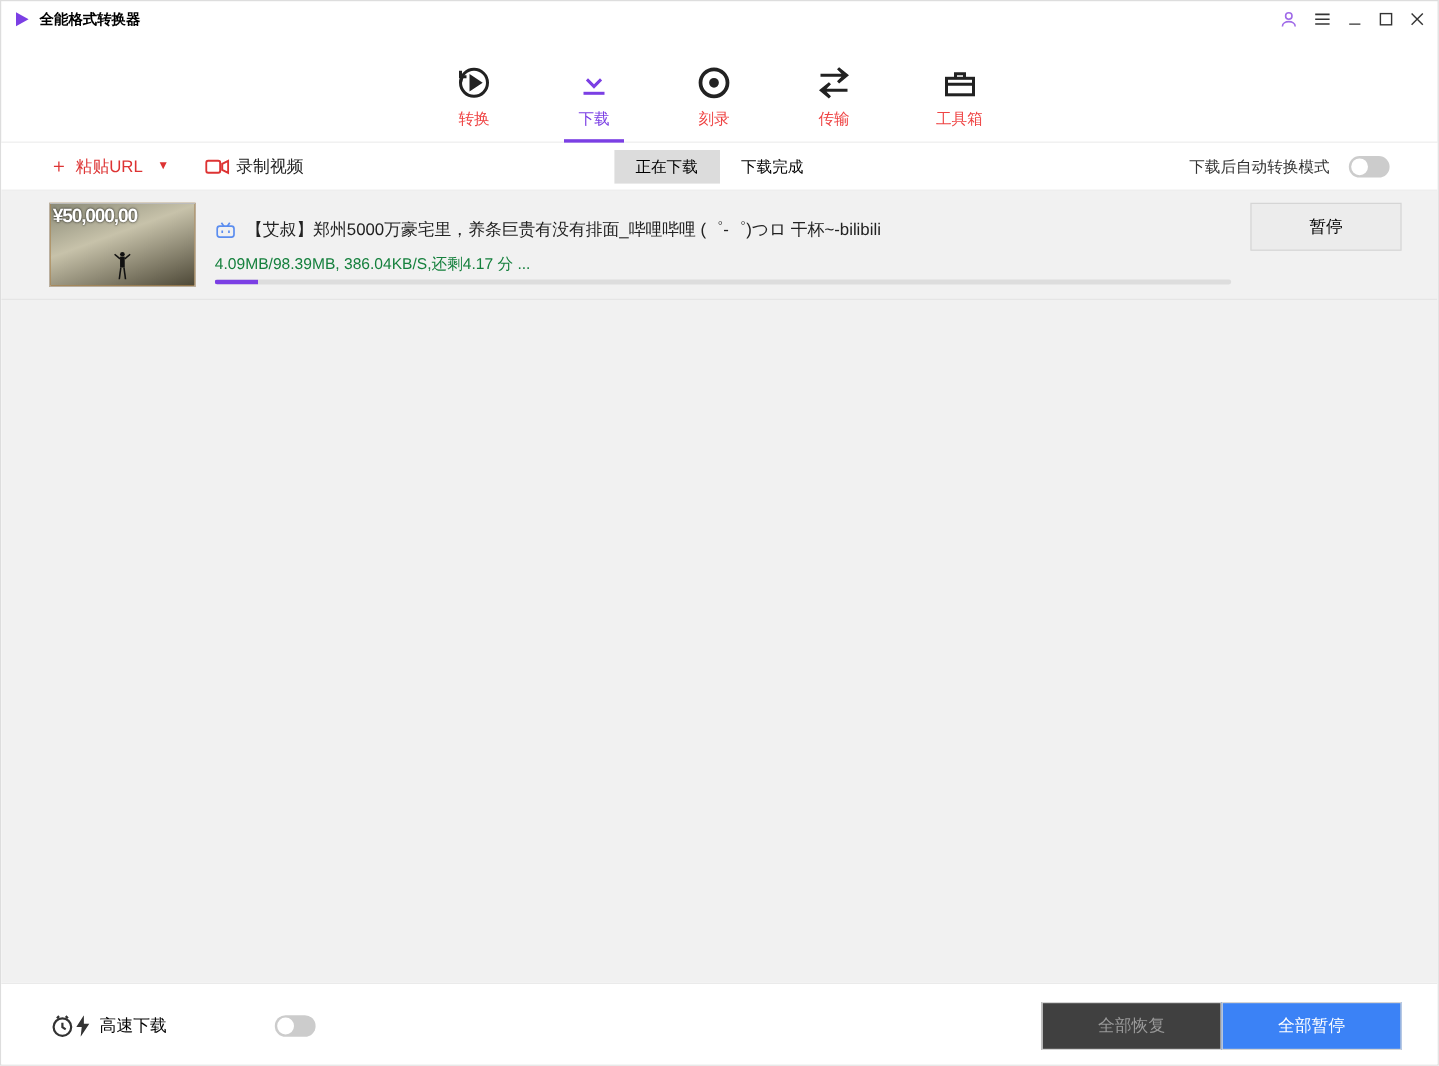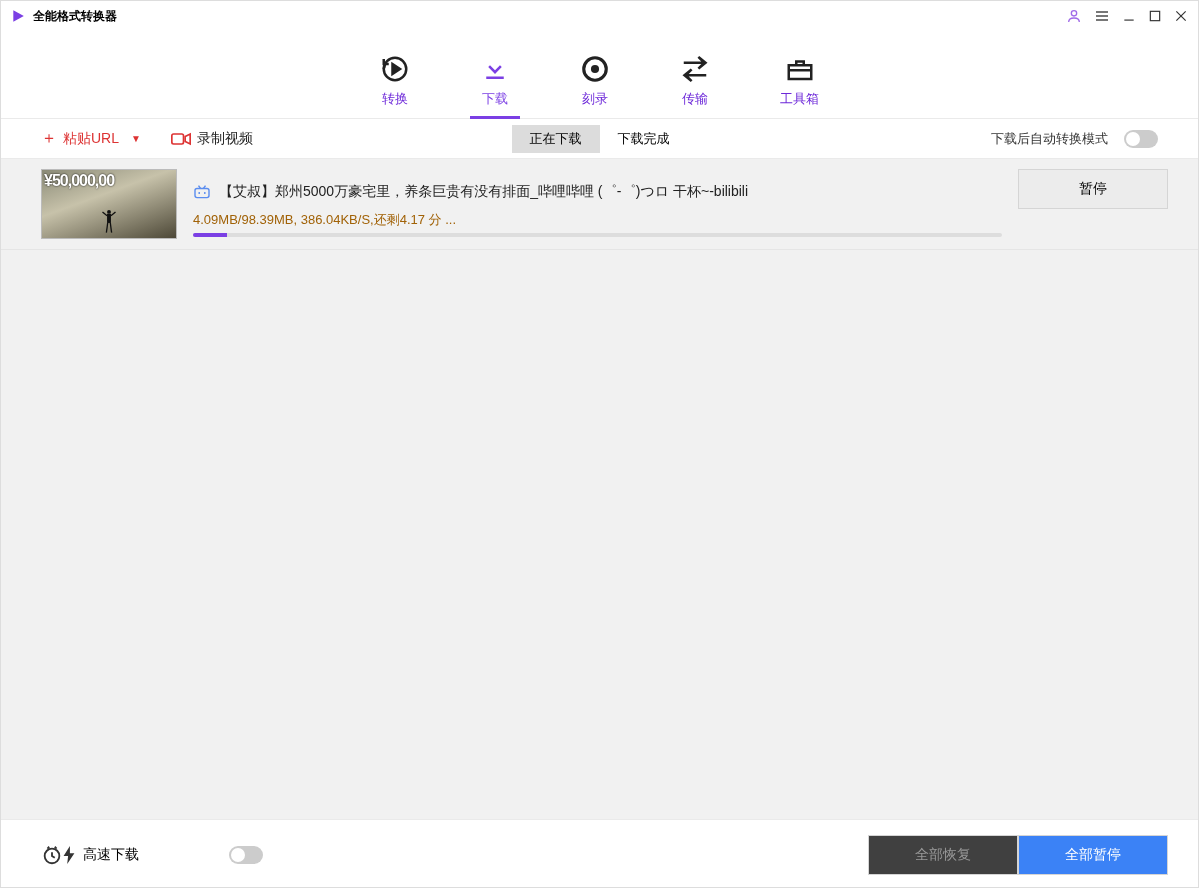--- a/index.html
+++ b/index.html
@@ -9,21 +9,21 @@
   .titlebar { height: 30px; display: flex; align-items: center; padding: 0 10px; }
   .titlebar .logo { width: 14px; height: 14px; margin-right: 8px; }
   .titlebar .title { font-size: 12px; font-weight: bold; flex: 1; }
   .titlebar .controls { display: flex; align-items: center; gap: 12px; }
   .titlebar .controls span, .titlebar .controls svg { cursor: pointer; }
 
   
   .mainnav { height: 88px; display: flex; justify-content: center; align-items: flex-end; gap: 70px; border-bottom: 1px solid #eaeaea; }
   .mainnav .item { display: flex; flex-direction: column; align-items: center; gap: 6px; padding-bottom: 10px; cursor: pointer; position: relative; }
   .mainnav .item .icon { width: 30px; height: 30px; display:flex; align-items:center; justify-content:center; }
-  .mainnav .item .label { font-size: 13px; color: #6d28d9; }
+  .mainnav .item .label { font-size: 13px; color: #ef4444; }
   .mainnav .item.active .label { color: #7b3fe4; }
   .mainnav .item.active::after { content:""; position:absolute; bottom:-1px; left:-10px; right:-10px; height:3px; background:#7b3fe4; }
 
   
   .subbar { height: 40px; display: flex; align-items: center; padding: 0 40px; background:#fff; border-bottom:1px solid #eaeaea; position:relative; }
   .subbar .left { display:flex; align-items: center; gap: 30px; }
   .paste-btn { display:flex; align-items:center; gap:6px; color:#d33; font-size:14px; cursor:pointer; }
   .paste-btn .plus { color:#d33; font-size:16px; font-weight:300; }
   .paste-btn .caret { color:#d33; font-size:10px; margin-left:6px; }
   .record-btn { display:flex; align-items:center; gap:6px; color:#222; font-size:14px; cursor:pointer; }
@@ -33,33 +33,33 @@
   .tabs-center .tab.active { background:#dcdcdc; }
 
   .subbar .right { margin-left:auto; display:flex; align-items:center; gap:16px; font-size:13px; color:#333; }
 
   .toggle { width:34px; height:18px; border-radius:9px; background:#ccc; position:relative; cursor:pointer; }
   .toggle .knob { width:14px; height:14px; border-radius:50%; background:#fff; position:absolute; top:2px; left:2px; }
 
   
   .list { height: calc(888px - 30px - 88px - 40px - 70px); overflow:auto; background:#f1f1f1; }
   .row { display:flex; align-items:flex-start; background:#f1f1f1; padding: 10px 30px 10px 40px; gap:16px; border-bottom:1px solid #e5e5e5; }
-  .thumb { width:136px; height:70px; background:#a16207; position:relative; flex-shrink:0; border:1px solid #bbb; overflow:hidden; }
+  .thumb { width:122px; height:70px; background:#a16207; position:relative; flex-shrink:0; border:1px solid #bbb; overflow:hidden; }
   .thumb .fake1 { position:absolute; inset:0; background: linear-gradient(160deg,#8a8a77 0%, #c7c2aa 40%, #4d4837 100%); }
   .thumb .text-over { position:absolute; top:2px; left:2px; right:2px; font-size:16px; font-weight:800; color:#fff; text-shadow:0 0 2px #000; font-family: Arial Black, sans-serif; letter-spacing:-1px;}
   .thumb .person { position:absolute; bottom:4px; left:50%; transform:translateX(-50%); width:14px; height:26px; }
   .rowmain { flex:1; display:flex; flex-direction:column; gap:10px; padding-top:2px; }
   .rowtitle { display:flex; align-items:center; gap:8px;margin-top:12px; }
   .site-icon { width:18px; height:14px; flex-shrink:0; }
   .vidtitle { font-size:14px; color:#222; }
   .progress-line { display:flex; flex-direction:column; gap:4px; }
-  .stats { font-size:13px; color:#a16207; }
+  .stats { font-size:13px; color:#15803d; }
   .bar { height:4px; background:#ddd; border-radius:2px; overflow:hidden; }
   .bar .fill { height:100%; background:#7b3fe4; }
-  .row-actions { width:150px; display:flex; align-items:center; }
+  .row-actions { width:126px; display:flex; align-items:center; }
   .pause-btn { flex:1; height:40px; border:1px solid #d5d5d5; background:#ececec; font-size:14px; cursor:pointer; }
 
   
   .footer { height:70px; display:flex; align-items:center; padding: 0 30px 0 40px; border-top:1px solid #eaeaea; background:#fff;}
   .footer .clock { width:22px; height:22px; cursor:pointer; }
   .footer .hspeed { display:flex; align-items:center; gap:8px; font-size:14px; cursor:default;}
   .footer .spacer { flex:1; }
   .footer button { width:150px; height:40px; font-size:14px; border:1px solid #d5d5d5; cursor:pointer; }
   .btn-gray { background:#404040; color:#999; }
   .btn-purple { background:#3b82f6; color:#fff; border-color:#7b3fe4; }

